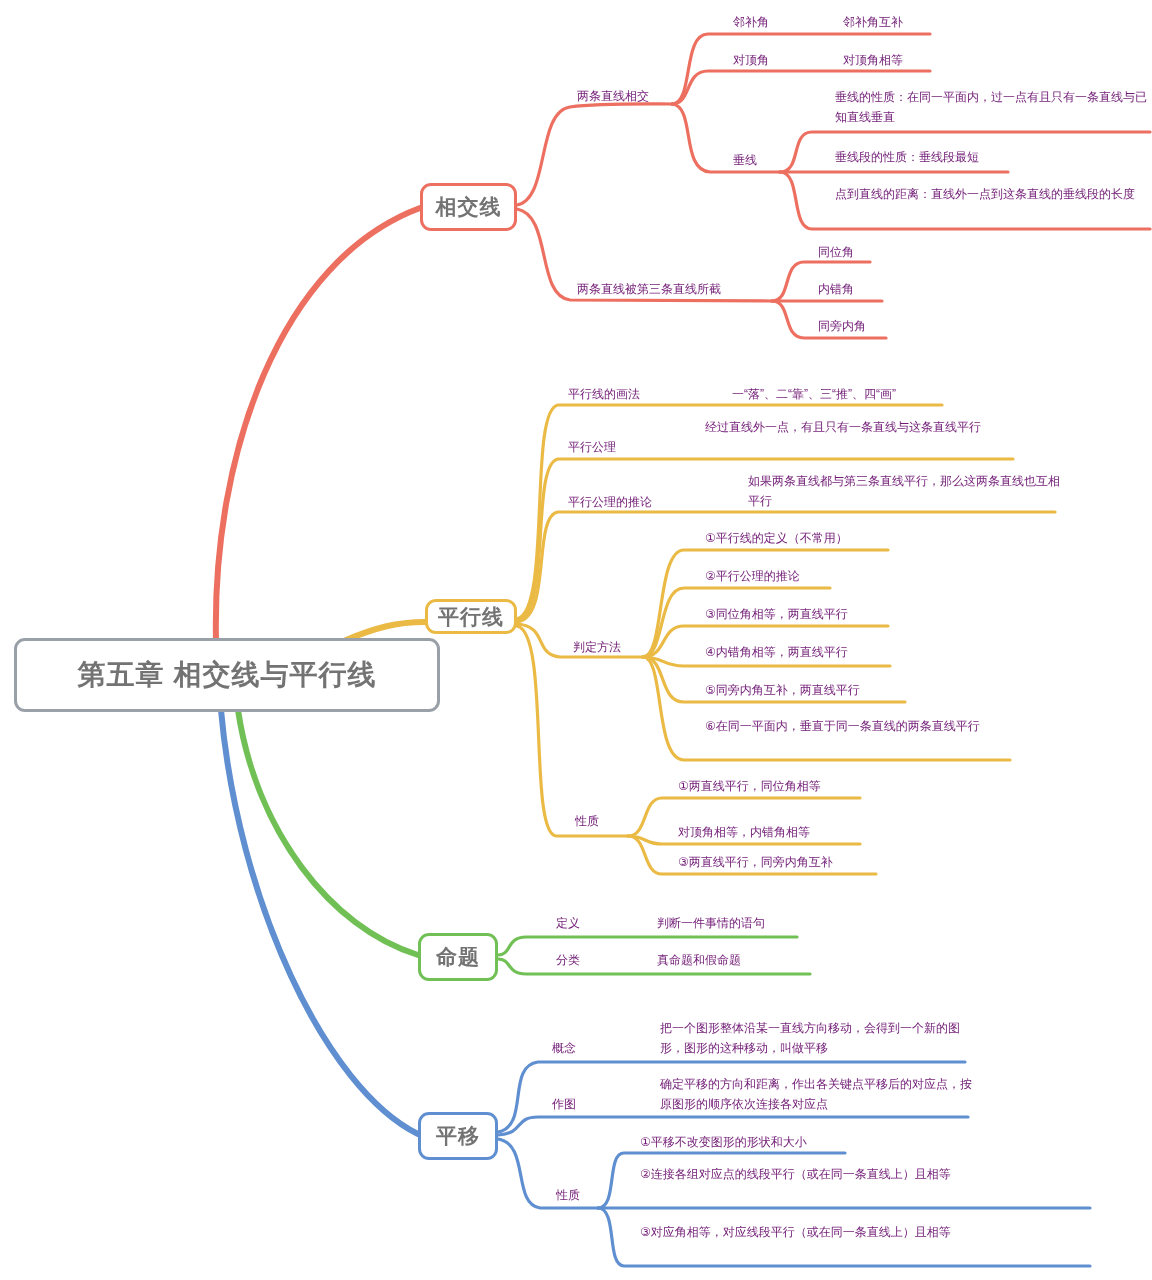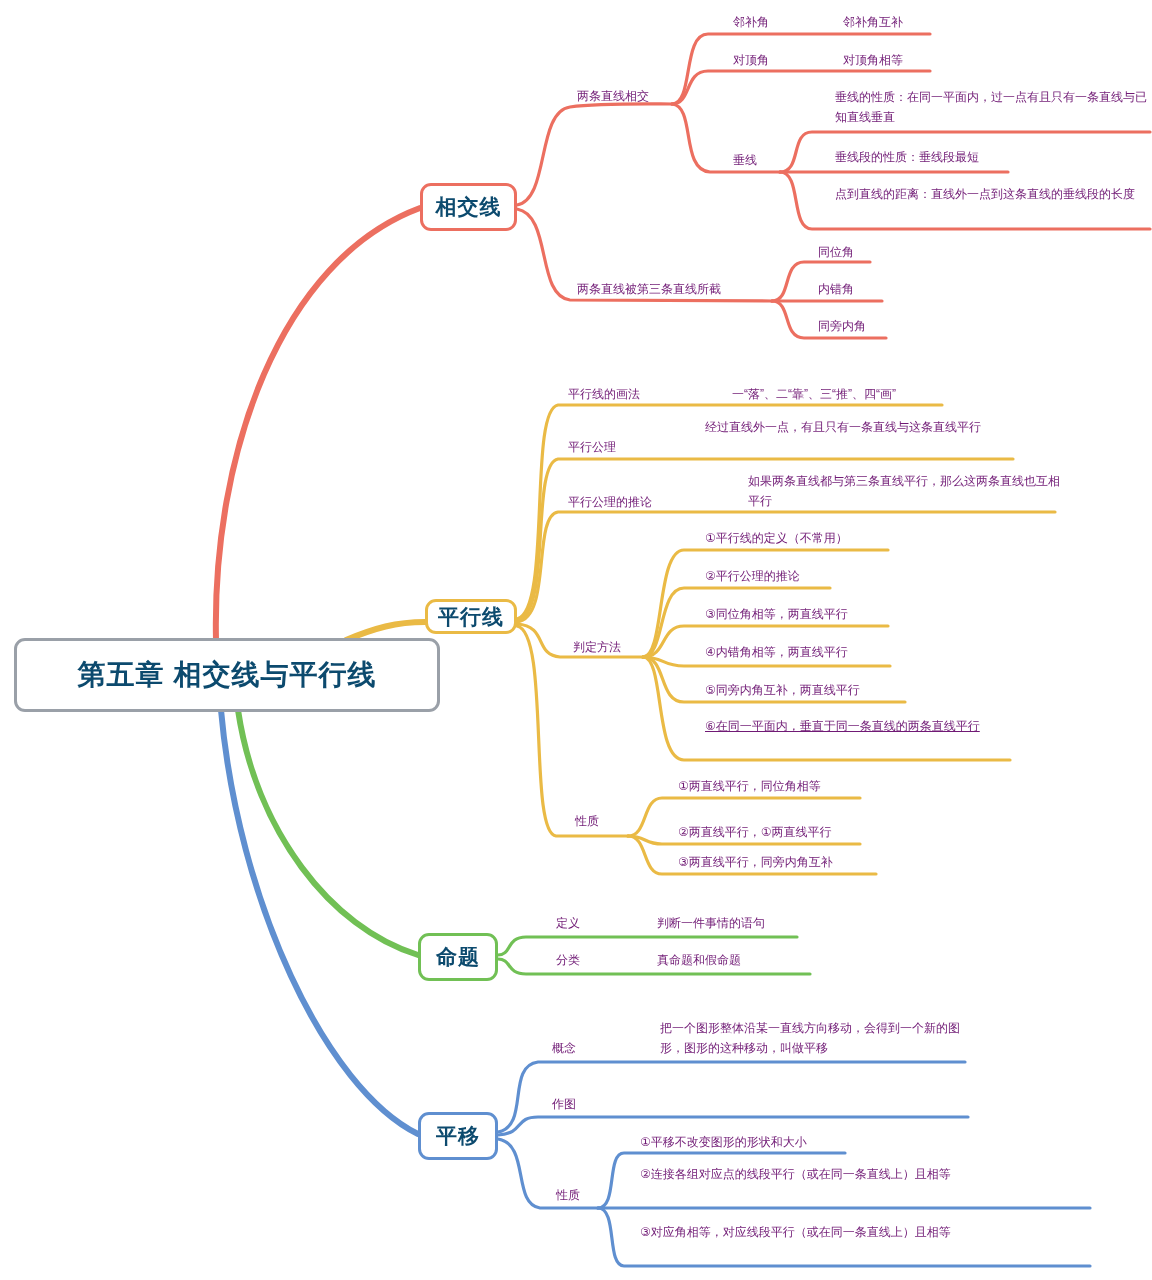--- a/index.html
+++ b/index.html
@@ -8,24 +8,24 @@
   svg.links{position:absolute;left:0;top:0;}
   svg.links path{fill:none;stroke-linecap:round;stroke-linejoin:round;}
   .red  {stroke:#ec6f60;}
   .yel  {stroke:#eaba45;}
   .grn  {stroke:#71c055;}
   .blu  {stroke:#5f8fd0;}
   .w3   {stroke-width:3.2px;}
   .w6   {stroke-width:6px;}
   .lbl{position:absolute;font-size:12px;line-height:20px;color:#701a75;white-space:nowrap;}
   .wrap{white-space:normal;width:322px;}
-  .w330{width:328px;text-decoration:underline;}
+  .w330{width:328px;}
   .node{position:absolute;background:#fff;border:3px solid #888;border-radius:11px;
         display:flex;align-items:center;justify-content:center;
-        font-weight:bold;color:#0c4a6e;box-sizing:border-box;text-align:right;}
+        font-weight:bold;color:#737373;box-sizing:border-box;text-align:right;}
   .branch{font-size:21px;letter-spacing:1px;}
   .root{font-size:28px;border-color:#9aa0a8;letter-spacing:1px;}
 </style>
 </head>
 <body>
 
 <div class="canvas">
 
   <svg class="links" width="1152" height="1280" viewBox="0 0 1152 1280">
     <g>
@@ -103,29 +103,30 @@
   <div class="lbl wrap" style="left:748px;top:471px">如果两条直线都与第三条直线平行，那么这两条直线也互相平行</div>
   <div class="lbl" style="left:573px;top:637px">判定方法</div>
   <div class="lbl" style="left:705px;top:528px">①平行线的定义（不常用）</div>
   <div class="lbl" style="left:705px;top:566px">②平行公理的推论</div>
   <div class="lbl" style="left:705px;top:604px">③同位角相等，两直线平行</div>
   <div class="lbl" style="left:705px;top:642px">④内错角相等，两直线平行</div>
   <div class="lbl" style="left:705px;top:680px">⑤同旁内角互补，两直线平行</div>
   <div class="lbl wrap w330" style="left:705px;top:716px">⑥在同一平面内，垂直于同一条直线的两条直线平行</div>
   <div class="lbl" style="left:575px;top:811px">性质</div>
   <div class="lbl" style="left:678px;top:776px">①两直线平行，同位角相等</div>
-  <div class="lbl" style="left:678px;top:822px">②两直线平行，①两直线平行</div>
+  <div class="lbl" style="left:678px;top:822px">对顶角相等，内错角相等</div>
   <div class="lbl" style="left:678px;top:852px">③两直线平行，同旁内角互补</div>
 
   <div class="lbl" style="left:556px;top:913px">定义</div>
   <div class="lbl" style="left:657px;top:913px">判断一件事情的语句</div>
   <div class="lbl" style="left:556px;top:950px">分类</div>
   <div class="lbl" style="left:657px;top:950px">真命题和假命题</div>
 
   <div class="lbl" style="left:552px;top:1038px">概念</div>
   <div class="lbl wrap" style="left:660px;top:1018px">把一个图形整体沿某一直线方向移动，会得到一个新的图形，图形的这种移动，叫做平移</div>
   <div class="lbl" style="left:552px;top:1094px">作图</div>
+  <div class="lbl wrap" style="left:660px;top:1074px">确定平移的方向和距离，作出各关键点平移后的对应点，按原图形的顺序依次连接各对应点</div>
   <div class="lbl" style="left:556px;top:1185px">性质</div>
   <div class="lbl" style="left:640px;top:1132px">①平移不改变图形的形状和大小</div>
   <div class="lbl wrap" style="left:640px;top:1164px">②连接各组对应点的线段平行（或在同一条直线上）且相等</div>
   <div class="lbl wrap" style="left:640px;top:1222px">③对应角相等，对应线段平行（或在同一条直线上）且相等</div>
 
 </div>
 
 </body></html>

